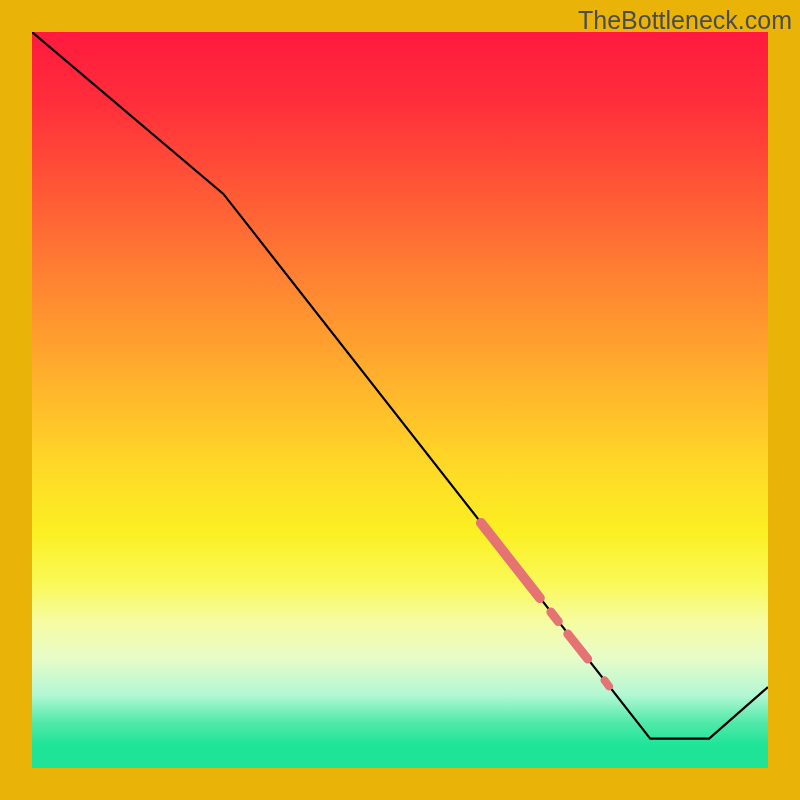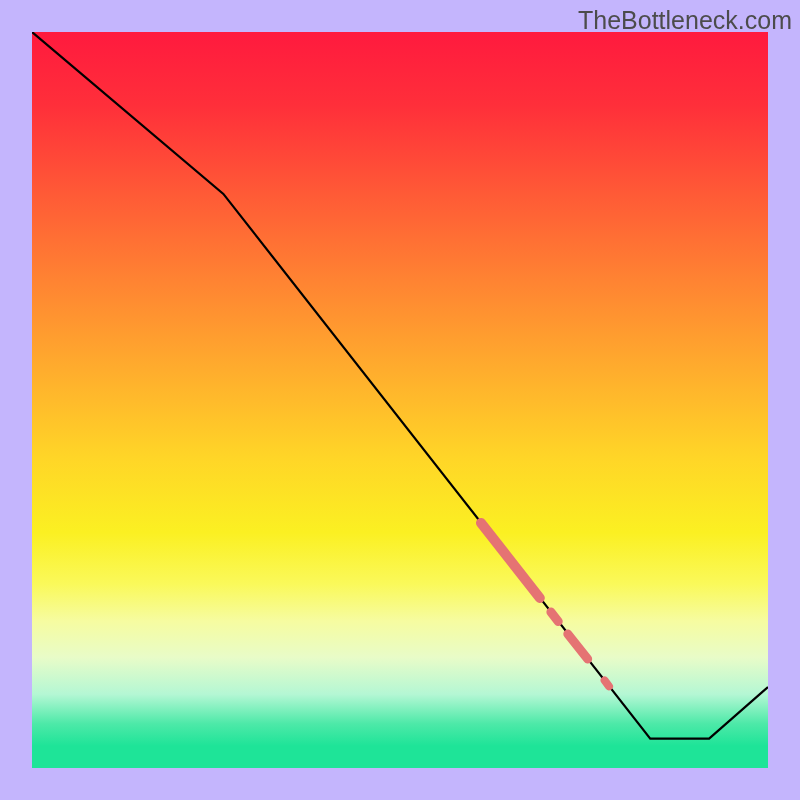--- a/index.html
+++ b/index.html
@@ -1,17 +1,17 @@
 <!DOCTYPE html>
 <html><head>
 <meta charset="utf-8">
 <style>
 *{margin:0;padding:0;box-sizing:border-box}
 body{background:#000;width:800px;height:800px;font-family:Arial,Helvetica,sans-serif;position:relative}
-#frame{position:absolute;left:0;top:0;width:800px;height:800px;background:#c4b5fd}
+#frame{position:absolute;left:0;top:0;width:800px;height:800px;background:#eab308}
 #plot{position:absolute;left:32px;top:32px;width:736px;height:736px;overflow:hidden}
 #grad{width:100%;height:100%;background:linear-gradient(to bottom,
  #ff1a3e 0%,
  #ff2f3a 10%,
  #ff5a36 22%,
  #ff8432 34%,
  #ffad2d 46%,
  #ffd627 58%,
  #fbf022 68%,
  #faf95a 75%,

